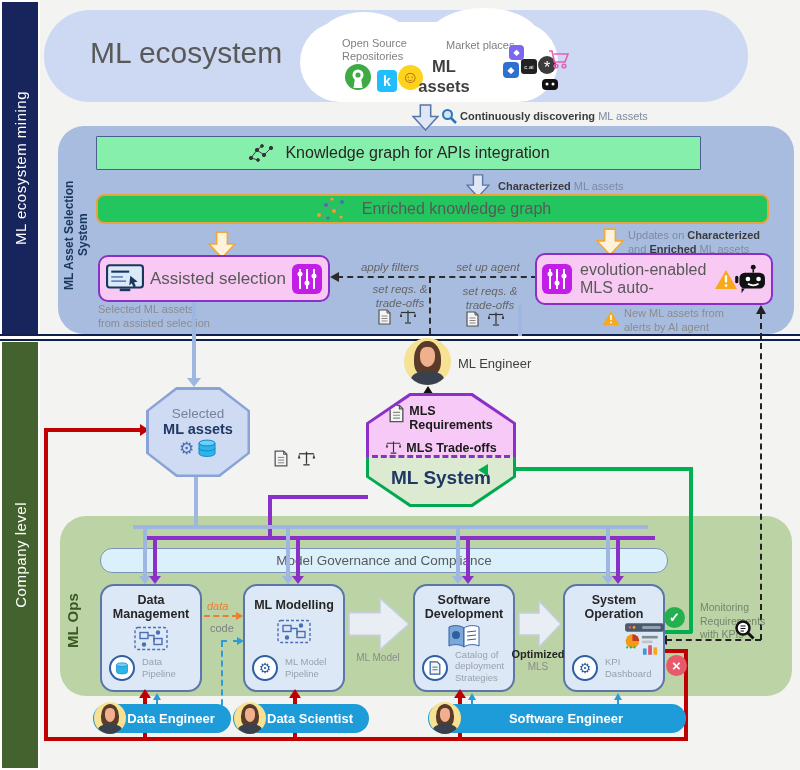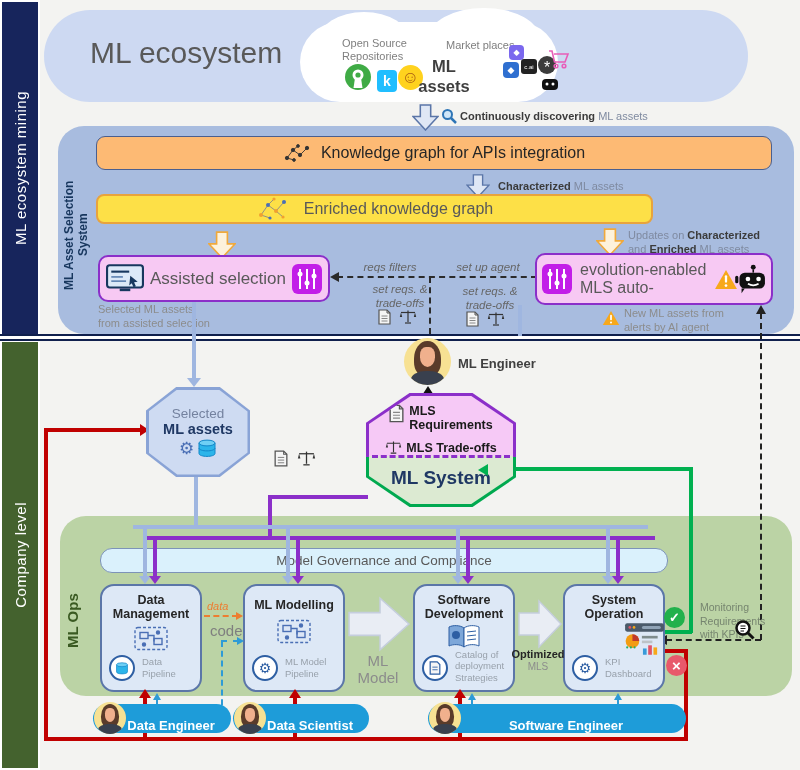--- a/index.html
+++ b/index.html
@@ -10,21 +10,21 @@
   .bar{position:absolute;left:0;width:40px;display:flex;align-items:center;justify-content:center;border:2px solid #fff;box-sizing:border-box}
   .flowlbl{font-size:11px;color:#7f8aa0;line-height:1.25;white-space:nowrap}
   .flowlbl b{color:#3b3b3b}
   .gray-note{font-size:11px;color:#8c8c8c;line-height:1.25}
   .ital{font-style:italic;color:#666;font-size:11.5px;line-height:1.2}
   .pinkbox{position:absolute;background:#f7c9f3;border:2.5px solid #8b2fc9;border-radius:10px;display:flex;align-items:center;z-index:3;box-sizing:border-box}
   .procbox{position:absolute;width:102px;height:108px;background:#dde8f6;border:2px solid #5b76a8;border-radius:14px;top:584px;z-index:3;box-sizing:border-box;display:flex;flex-direction:column;align-items:center}
   .proc-title{font-weight:bold;font-size:12.5px;color:#262626;text-align:center;line-height:1.15;margin-top:7px}
   .proc-sub{font-size:9.5px;color:#98a1ab;line-height:1.2}
   .circleicon{position:absolute;width:26px;height:26px;border-radius:50%;background:#fff;border:2px solid #2e5fa3;display:flex;align-items:center;justify-content:center;box-sizing:border-box}
-  .pill{position:absolute;top:704px;height:29px;background:#1e9cd9;border-radius:15px;color:#fff;font-weight:bold;font-size:13px;display:flex;align-items:flex-end;justify-content:center;z-index:5}
+  .pill{position:absolute;top:704px;height:29px;background:#1e9cd9;border-radius:15px;color:#fff;font-weight:bold;font-size:13px;display:flex;align-items:center;justify-content:center;z-index:5}
   .avatar{position:absolute;border-radius:50%;background:#f7e193;overflow:hidden;z-index:6}
   .avatar .hair{position:absolute;left:22%;top:6%;width:56%;height:76%;background:#5a3b2a;border-radius:50% 50% 42% 42%}
   .avatar .face{position:absolute;left:34%;top:20%;width:32%;height:42%;background:#f0b08d;border-radius:40% 40% 50% 50%}
   .avatar .bodyx{position:absolute;left:14%;top:70%;width:72%;height:40%;background:#39404e;border-radius:45% 45% 0 0}
   .ln{position:absolute;z-index:2}
   .tri{position:absolute;width:0;height:0;z-index:2}
   .octa{clip-path:polygon(29% 0,71% 0,100% 26%,100% 74%,71% 100%,29% 100%,0 74%,0 26%)}
   .chip{display:flex;align-items:center;justify-content:center;box-sizing:border-box}
 </style>
 </head>
@@ -114,21 +114,21 @@
       </svg>
   </div>
   <div class="abs flowlbl" style="left:460px;top:110px;z-index:3">
     <b>Continuously discovering</b><span> ML assets</span>
   </div>
 
   <div class="abs" style="left:58px;top:126px;width:736px;height:208px;background:#a8bcdf;border-radius:26px;z-index:1"></div>
   <span class="abs vtext" style="left:62px;top:150px;height:170px;color:#17365d;font-weight:bold;font-size:12px;z-index:2;text-align:center">ML Asset Selection</span>
   <span class="abs vtext" style="left:76px;top:150px;height:170px;color:#17365d;font-weight:bold;font-size:12px;z-index:2;text-align:center">System</span>
 
-  <div class="abs chip" style="left:96px;top:136px;width:676px;height:34px;background:#fdba74;border:1.5px solid #4a5f8f;border-radius:9px;z-index:2">
+  <div class="abs chip" style="left:96px;top:136px;width:605px;height:34px;background:#86efac;border:1.5px solid #4a5f8f;border-radius:1px;z-index:2">
     <span style="margin-right:10px;display:inline-flex">
       <svg width="28" height="20">
           <g stroke="#333" stroke-width=".9" fill="#333">
             <line x1="4" y1="15" x2="10" y2="7"></line>
             <line x1="10" y1="7" x2="17" y2="12"></line>
             <line x1="17" y1="12" x2="24" y2="5"></line>
             <line x1="10" y1="7" x2="15" y2="3"></line>
             <line x1="4" y1="15" x2="11" y2="17"></line>
             <circle cx="4" cy="15" r="1.7"></circle>
             <circle cx="10" cy="7" r="1.7"></circle>
@@ -144,21 +144,21 @@
 
   <div class="abs" style="left:466px;top:174px;z-index:2">
     <svg width="24" height="24" viewBox="0 0 26 26">
         <path d="M8 1 h10 v11 h7 L13 25 1 12 h7 z" fill="#dfe7f5" stroke="#5b76a8" stroke-width="1.5"></path>
       </svg>
   </div>
   <div class="abs flowlbl" style="left:498px;top:180px;z-index:2">
     <b>Characterized</b><span> ML assets</span>
   </div>
 
-  <div class="abs chip" style="left:96px;top:194px;width:557px;height:30px;background:#fde047;border:2px solid #e8a33d;border-radius:8px;z-index:2">
+  <div class="abs chip" style="left:96px;top:194px;width:673px;height:30px;background:#22c55e;border:2px solid #e8a33d;border-radius:8px;z-index:2">
     <span style="margin-right:14px;display:inline-flex">
       <svg width="34" height="26">
           <g stroke-width=".9" fill="none">
             <line x1="5" y1="19" x2="12" y2="9" stroke="#888"></line>
             <line x1="12" y1="9" x2="20" y2="15" stroke="#888"></line>
             <line x1="20" y1="15" x2="28" y2="6" stroke="#888"></line>
             <line x1="12" y1="9" x2="18" y2="3" stroke="#888"></line>
             <line x1="5" y1="19" x2="14" y2="22" stroke="#888"></line>
             <line x1="20" y1="15" x2="27" y2="21" stroke="#888"></line>
           </g>
@@ -223,21 +223,21 @@
   <div class="abs gray-note" style="left:98px;top:303px;z-index:2">
     <span style="display:block">Selected ML assets</span>
     <span style="display:block">from assisted selection</span>
   </div>
 
   <div class="ln" style="left:337px;top:276px;width:200px;border-top:2px dashed #2b2b2b;z-index:2"></div>
   <div class="tri" style="left:330px;top:272px;border-top:5px solid transparent;border-bottom:5px solid transparent;border-right:9px solid #2b2b2b"></div>
   <div class="tri" style="left:536px;top:272px;border-top:5px solid transparent;border-bottom:5px solid transparent;border-left:9px solid #2b2b2b"></div>
   <div class="ln" style="left:429px;top:277px;height:57px;border-left:2px dashed #2b2b2b;z-index:3"></div>
 
-  <div class="abs ital" style="left:345px;top:261px;width:90px;text-align:center;z-index:2">reqs filters</div>
+  <div class="abs ital" style="left:345px;top:261px;width:90px;text-align:center;z-index:2">apply filters</div>
   <div class="abs ital" style="left:443px;top:261px;width:90px;text-align:center;z-index:2">set up agent</div>
 
   <div class="abs ital" style="left:358px;top:283px;width:84px;text-align:center;z-index:2">
     <span style="display:block">set reqs. &amp;</span>
     <span style="display:block">trade-offs</span>
   </div>
   <div class="abs" style="left:378px;top:309px;display:flex;gap:8px;z-index:2">
     <svg width="13" height="16" viewBox="0 0 13 16">
         <path d="M1 1 h8 l3 3 v11 h-11 z" fill="#f5f5f5" stroke="#555" stroke-width="1.2"></path>
         <path d="M9 1 v3 h3" fill="none" stroke="#555"></path>
@@ -329,21 +329,21 @@
     <span style="display:block">New ML assets from</span>
     <span style="display:block">alerts by AI agent</span>
   </div>
   <div class="ln" style="left:518px;top:305px;width:4px;height:31px;background:#9fb6e0;z-index:2"></div>
 
   <div class="avatar" style="left:404px;top:338px;width:47px;height:47px">
     <div class="hair"></div>
       <div class="face"></div>
       <div class="bodyx"></div>
   </div>
-  <div class="abs" style="left:458px;top:356px;font-weight:bold;font-size:13px;color:#3f3f3f;z-index:3">ML Engineer</div>
+  <div class="abs" style="left:458px;top:356px;font-weight:normal;font-size:13px;color:#3f3f3f;z-index:3">ML Engineer</div>
   <div class="abs" style="left:422px;top:386px;z-index:3">
     <svg width="12" height="28">
         <line x1="6" y1="4" x2="6" y2="24" stroke="#111" stroke-width="2.5"></line>
         <path d="M6 0 L1.5 7 h9 z" fill="#111"></path>
         <path d="M6 28 L1.5 21 h9 z" fill="#111"></path>
       </svg>
   </div>
 
   <div class="ln" style="left:192px;top:302px;width:4px;height:76px;background:#9fb6e0;z-index:3"></div>
   <div class="tri" style="left:187px;top:378px;border-left:7px solid transparent;border-right:7px solid transparent;border-top:9px solid #9fb6e0;z-index:3"></div>
@@ -570,35 +570,35 @@
         <span style="font-size:14px;color:#2e5fa3;line-height:1">⚙</span>
       </div>
     <div class="proc-sub" style="position:absolute;left:40px;bottom:11px;width:54px">KPI Dashboard</div>
   </div>
 
   <div class="abs" style="left:347px;top:595px;z-index:3">
     <svg width="64" height="58" viewBox="0 0 62 56">
         <path d="M2 17 H32 V3 L60 28 32 53 V39 H2 z" fill="#e9edf4" stroke="#c5cedd" stroke-width="1.5"></path>
       </svg>
   </div>
-  <div class="abs" style="left:347px;top:652px;width:62px;text-align:center;font-size:15px;color:#8c8c8c;z-index:3">ML Model</div>
+  <div class="abs" style="left:347px;top:652px;width:62px;text-align:center;font-size:10px;color:#8c8c8c;z-index:3">ML Model</div>
   <div class="abs" style="left:517px;top:598px;z-index:3">
     <svg width="46" height="52" viewBox="0 0 46 52">
         <path d="M2 15 H22 V3 L44 26 22 49 V37 H2 z" fill="#e9edf4" stroke="#c5cedd" stroke-width="1.5"></path>
       </svg>
   </div>
   <div class="abs" style="left:510px;top:648px;width:56px;text-align:center;line-height:1.2;z-index:3">
     <span style="display:block;font-weight:bold;font-size:11px;color:#262626">Optimized</span>
     <span style="display:block;font-size:10px;color:#8c8c8c">MLS</span>
   </div>
 
   <div class="abs" style="left:207px;top:600px;font-style:italic;font-size:11px;color:#ed7d31;z-index:3">data</div>
   <div class="ln" style="left:204px;top:615px;width:34px;border-top:2px dashed #ed7d31;z-index:3"></div>
   <div class="tri" style="left:236px;top:612px;border-top:4px solid transparent;border-bottom:4px solid transparent;border-left:7px solid #ed7d31;z-index:3"></div>
-  <div class="abs" style="left:210px;top:622px;font-size:15px;color:#7f7f7f;z-index:3">code</div>
+  <div class="abs" style="left:210px;top:622px;font-size:11px;color:#7f7f7f;z-index:3">code</div>
   <div class="ln" style="left:221px;top:641px;height:74px;border-left:2px dashed #2e9bd6;z-index:2"></div>
   <div class="ln" style="left:221px;top:640px;width:18px;border-top:2px dashed #2e9bd6;z-index:2"></div>
   <div class="tri" style="left:237px;top:637px;border-top:4px solid transparent;border-bottom:4px solid transparent;border-left:7px solid #2e9bd6;z-index:3"></div>
 
   <div class="ln" style="left:46px;top:428px;width:96px;height:3.5px;background:#c00000;z-index:2"></div>
   <div class="tri" style="left:140px;top:424px;border-top:6px solid transparent;border-bottom:6px solid transparent;border-left:9px solid #c00000;z-index:2"></div>
   <div class="ln" style="left:44px;top:428px;width:3.5px;height:312px;background:#c00000;z-index:2"></div>
   <div class="ln" style="left:44px;top:737px;width:644px;height:3.5px;background:#c00000;z-index:2"></div>
   <div class="ln" style="left:684px;top:649px;width:3.5px;height:91px;background:#c00000;z-index:2"></div>
   <div class="ln" style="left:658px;top:649px;width:30px;height:3.5px;background:#c00000;z-index:2"></div>

